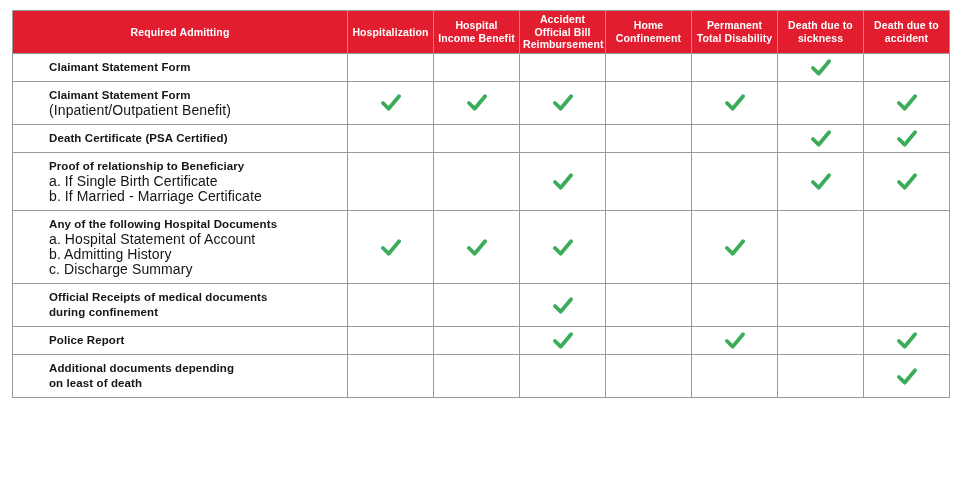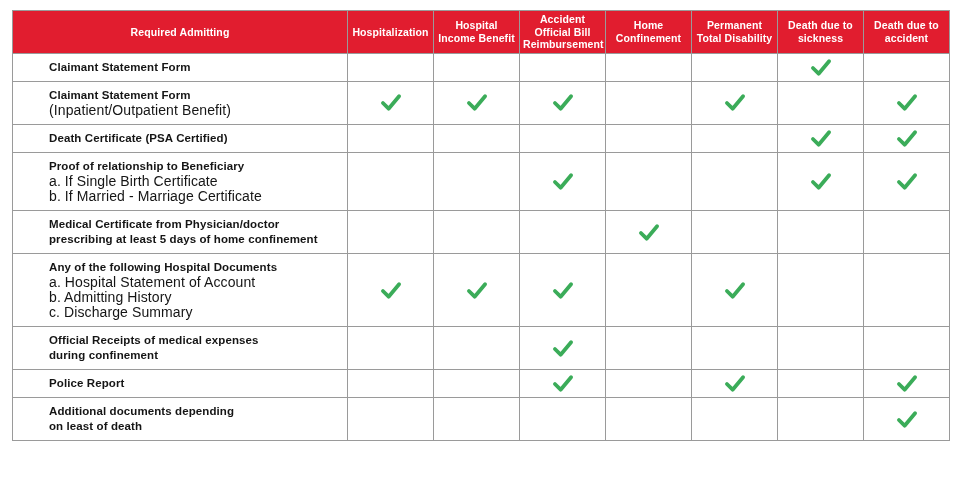--- a/index.html
+++ b/index.html
@@ -170,35 +170,20 @@
           <td class="chk"></td>
           <td class="chk"><svg class="check" viewBox="0 0 24 20" aria-hidden="true">
   <path d="M3.5 10.5 L9.5 16.5 L20.5 3.5"></path>
 </svg></td>
           <td class="chk"><svg class="check" viewBox="0 0 24 20" aria-hidden="true">
   <path d="M3.5 10.5 L9.5 16.5 L20.5 3.5"></path>
 </svg></td>
         </tr>
         <tr>
           <td class="doc">
-            <div class="t">Medical Certificate from Physician/doctor</div>
-            <div class="t">prescribing at least 5 days of home confinement</div>
-          </td>
-          <td class="chk"></td>
-          <td class="chk"></td>
-          <td class="chk"></td>
-          <td class="chk"><svg class="check" viewBox="0 0 24 20" aria-hidden="true">
-  <path d="M3.5 10.5 L9.5 16.5 L20.5 3.5"></path>
-</svg></td>
-          <td class="chk"></td>
-          <td class="chk"></td>
-          <td class="chk"></td>
-        </tr>
-        <tr>
-          <td class="doc">
             <div class="t">Any of the following Hospital Documents</div>
             <div class="d">a. Hospital Statement of Account</div>
             <div class="d">b. Admitting History</div>
             <div class="d">c. Discharge Summary</div>
           </td>
           <td class="chk"><svg class="check" viewBox="0 0 24 20" aria-hidden="true">
   <path d="M3.5 10.5 L9.5 16.5 L20.5 3.5"></path>
 </svg></td>
           <td class="chk"><svg class="check" viewBox="0 0 24 20" aria-hidden="true">
   <path d="M3.5 10.5 L9.5 16.5 L20.5 3.5"></path>
@@ -208,21 +193,21 @@
 </svg></td>
           <td class="chk"></td>
           <td class="chk"><svg class="check" viewBox="0 0 24 20" aria-hidden="true">
   <path d="M3.5 10.5 L9.5 16.5 L20.5 3.5"></path>
 </svg></td>
           <td class="chk"></td>
           <td class="chk"></td>
         </tr>
         <tr>
           <td class="doc">
-            <div class="t">Official Receipts of medical expenses</div>
+            <div class="t">Official Receipts of medical documents</div>
             <div class="t">during confinement</div>
           </td>
           <td class="chk"></td>
           <td class="chk"></td>
           <td class="chk"><svg class="check" viewBox="0 0 24 20" aria-hidden="true">
   <path d="M3.5 10.5 L9.5 16.5 L20.5 3.5"></path>
 </svg></td>
           <td class="chk"></td>
           <td class="chk"></td>
           <td class="chk"></td>

